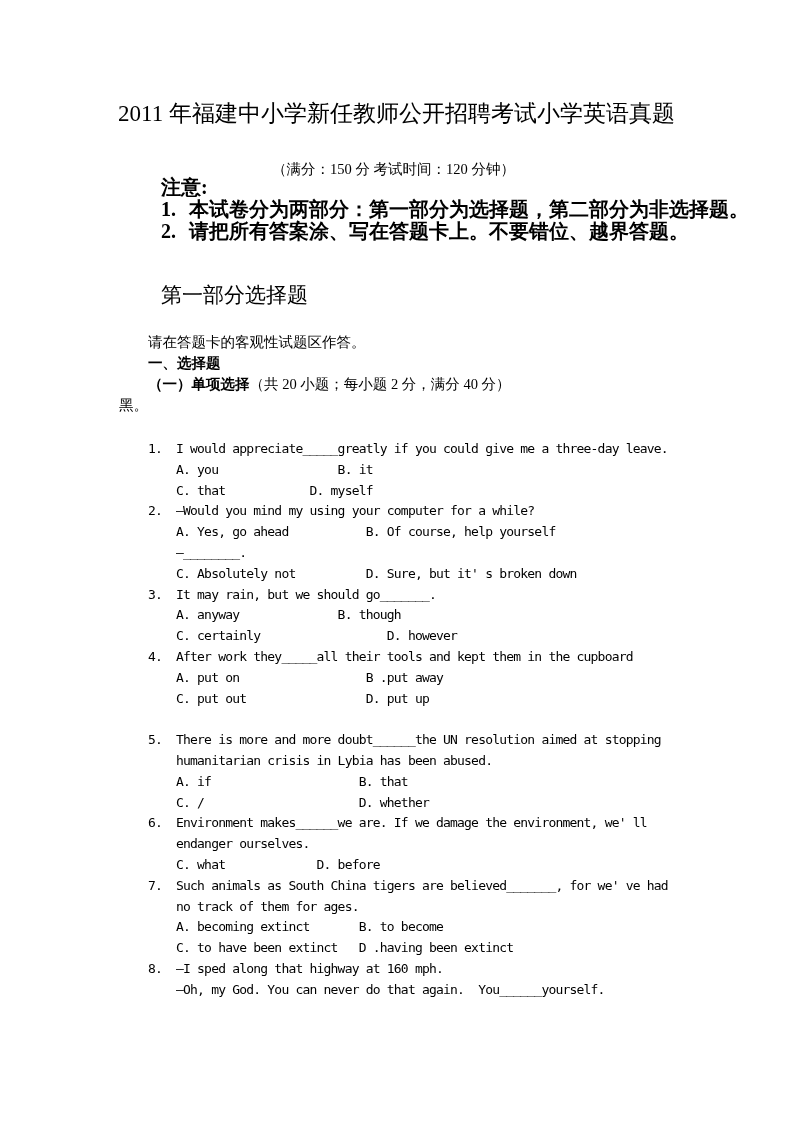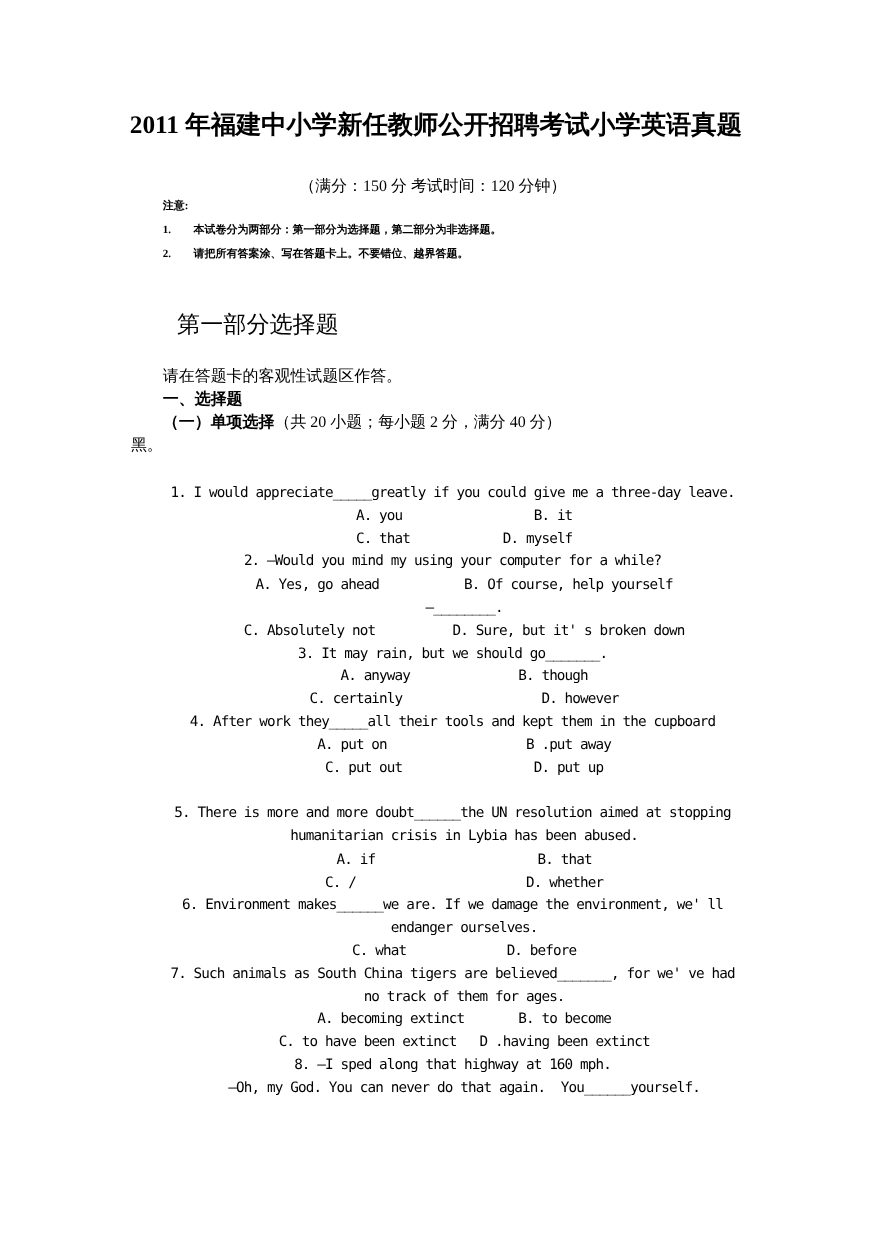--- a/index.html
+++ b/index.html
@@ -3,47 +3,47 @@
 <meta charset="utf-8">
 <style>
   html,body{margin:0;padding:0;}
   body{
     width:794px;height:1123px;background:#ffffff;color:#000000;
     position:relative;overflow:hidden;
     font-family:"Liberation Serif","DejaVu Serif",serif;
   }
   .title{
     position:absolute;left:118px;top:98px;margin:0;
-    font-size:23px;font-weight:bold;white-space:nowrap;
+    font-size:23px;font-weight:normal;white-space:nowrap;
   }
   .subtitle{
     position:absolute;left:0;top:160px;width:787px;
     text-align:center;font-size:14.5px;white-space:pre;
   }
   .notice{
-    position:absolute;left:148px;top:177px;
-    font-size:10px;font-weight:bold;line-height:21.9px;white-space:nowrap;
+    position:absolute;left:161px;top:177px;
+    font-size:20px;font-weight:bold;line-height:21.9px;white-space:nowrap;
   }
   .notice .num{display:inline-block;width:28px;}
   .part-heading{
     position:absolute;left:119px;top:281px;
     font-size:21px;font-weight:normal;white-space:nowrap;margin-left:42px;
   }
   .preamble{
     position:absolute;left:119px;top:332px;
     font-size:14.5px;line-height:20.9px;white-space:nowrap;
   }
   .ind{padding-left:29px;}
   .bold{font-weight:bold;}
   .questions{
     position:absolute;left:148px;top:439px;
     font-family:"DejaVu Sans Mono","Liberation Mono",monospace;
     font-size:13px;letter-spacing:-0.8px;line-height:20.8px;
   }
-  .qrow{white-space:pre;height:20.8px;text-align:center;}
+  .qrow{white-space:pre;height:20.8px;}
   .qnum{display:inline-block;width:28px;}
   .qtext{white-space:pre;}
 </style>
 </head>
 <body>
 
 <h1 class="title">2011 年福建中小学新任教师公开招聘考试小学英语真题</h1>
 
 <div class="subtitle">（满分：150 分 考试时间：120 分钟）</div>
 

